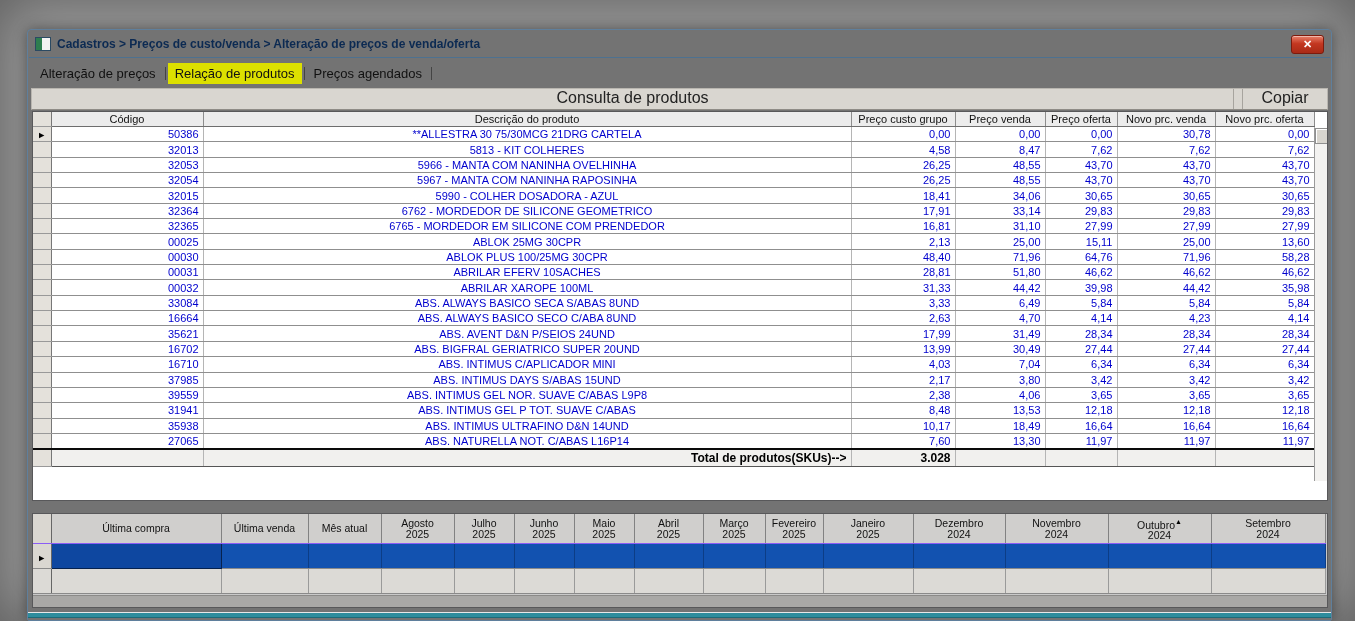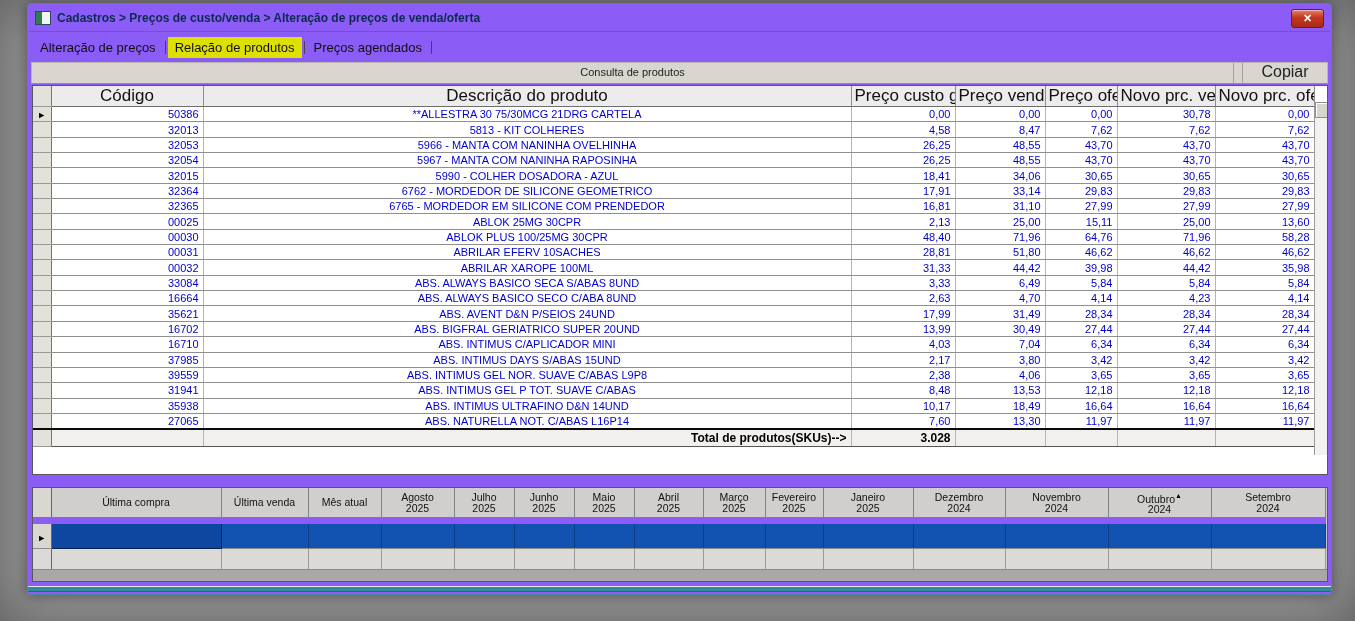--- a/index.html
+++ b/index.html
@@ -1,20 +1,20 @@
 <!DOCTYPE html>
 <html><head>
 <meta charset="utf-8">
 <style>
   html,body{margin:0;padding:0;width:1355px;height:621px;overflow:hidden;
     font-family:"Liberation Sans",sans-serif;}
   .desktop{position:absolute;inset:0;background:#9a9a9a;
     box-shadow:inset 0 0 60px rgba(0,0,0,.40);}
-  .window{position:absolute;left:27px;top:3px;width:1303px;height:590px;
-    background:#8b5cf6;border:1px solid #5f7f9c;border-radius:4px 4px 2px 2px;
+  .window{position:absolute;left:27px;top:29px;width:1303px;height:590px;
+    background:#737373;border:1px solid #5f7f9c;border-radius:4px 4px 2px 2px;
     box-shadow:0 0 14px rgba(0,0,0,.45);}
   
   .titlebar{position:absolute;left:1px;right:1px;top:1px;height:26px;
     background:linear-gradient(180deg,#9ab1c7 0%,#7ease 0%,#7d9cb8 45%,#6288a9 100%);
     border-radius:3px 3px 0 0;border-bottom:1px solid #4d7190;
     display:flex;align-items:center;padding:0 6px;}
   .app-icon{width:14px;height:12px;background:linear-gradient(90deg,#2e7d4f 0 45%,#f3f3f3 45% 100%);
     border:1px solid #2b4a63;margin-right:6px;flex:none;}
   .title{font-size:12px;font-weight:bold;color:#0c2a52;white-space:nowrap;}
   .close{margin-left:auto;width:31px;height:17px;border-radius:3px;
@@ -23,29 +23,29 @@
     box-shadow:inset 0 1px 0 rgba(255,255,255,.45);cursor:pointer;}
   .close .x{color:#fff;font-size:11px;font-weight:bold;line-height:1;}
   
   .tabs{position:absolute;left:5px;top:33px;height:20px;display:flex;align-items:center;}
   .tab{font-size:13px;color:#111;padding:3px 7px;white-space:nowrap;cursor:pointer;}
   .tab.active{background:#dde000;}
   .tabsep{width:1px;height:13px;background:#444;margin:0 2px;}
   
   .band{position:absolute;left:3px;right:3px;top:58px;height:20px;display:flex;
     background:#d9d6d0;border:1px solid #b9b6b0;border-bottom-color:#8f8c86;}
-  .band-title{flex:1;text-align:center;font-size:11px;color:#222;line-height:18px;
+  .band-title{flex:1;text-align:center;font-size:16px;color:#222;line-height:18px;
     border-right:1px solid #a7a49e;}
   .band-spacer{width:8px;border-right:1px solid #a7a49e;}
   .band-copy{width:84px;text-align:center;font-size:16px;color:#222;line-height:18px;cursor:pointer;}
   
   .grid1{position:absolute;left:4px;top:81px;width:1294px;height:388px;
     background:#fff;border:1px solid #58585a;overflow:hidden;}
   .grid1 table{border-collapse:collapse;table-layout:fixed;width:1281px;}
-  .grid1 th{background:#ececec;font-size:17px;font-weight:normal;color:#111;
+  .grid1 th{background:#ececec;font-size:11px;font-weight:normal;color:#111;
     border-right:1px solid #8d8d8d;border-bottom:1px solid #6e6e6e;height:14px;
     padding:0 3px;white-space:nowrap;overflow:hidden;}
   .grid1 td{font-size:11px;color:#0000cd;height:14.35px;padding:0 4px;
     border-right:1px solid #b5b5b5;border-bottom:1px solid #8f8f8f;
     white-space:nowrap;overflow:hidden;line-height:14px;}
   .grid1 td.sel,.grid1 th.sel{background:#e4e1db;border-right:1px solid #777;
     border-bottom:1px solid #999;padding:0;text-align:center;color:#000;}
   .grid1 .al{text-align:center}.grid1 .ar{text-align:right}.grid1 .ac{text-align:center}
   .arrow{font-size:9px;color:#000;line-height:1;}
   tr.totalrow td{background:#f1f0ee;color:#000;font-weight:bold;font-size:12px;
@@ -53,21 +53,21 @@
     border-right:1px solid #b5b5b5;}
   .vscroll{position:absolute;top:16px;right:0;width:12px;height:353px;
     background:#f3f2f0;border-left:1px solid #9a9a9a;}
   .vthumb{position:absolute;top:0;left:0;width:11px;height:14px;background:#d8d5ce;
     border:1px solid #8f8f8f;box-shadow:inset 1px 1px 0 #fff;}
   
   .grid2{position:absolute;left:4px;top:483px;width:1294px;height:93px;
     background:#c9c9c9;border:1px solid #58585a;overflow:hidden;}
   .grid2 table{border-collapse:collapse;table-layout:fixed;width:1292px;}
   .grid2 th{background:#d0cfcd;font-size:10.5px;font-weight:normal;color:#111;
-    border-right:1px solid #828282;border-bottom:7px solid #8b5cf6;height:29px;
+    border-right:1px solid #828282;border-bottom:1px solid #8b5cf6;height:29px;
     line-height:11px;text-align:center;padding:0 2px;white-space:nowrap;overflow:hidden;}
   .grid2 td{height:24px;border-right:1px solid #9a9a9a;border-bottom:1px solid #8a8a8a;padding:0;}
   .grid2 td.sel,.grid2 th.sel{background:#dad7d1;border-right:1px solid #666;
     text-align:center;color:#000;}
   .grid2 tr.selected td{background:#1252b0;border-right:1px solid #0c3d86;}
   .grid2 tr.selected td.sel{background:#dad7d1;border-right:1px solid #666;}
   .grid2 tr.selected td.focuscell{background:#0e47a0;border:1px solid #06224e;}
   .grid2 tr.emptyrow td{background:#dcdad6;}
   .sorticon{font-size:7px;color:#000;vertical-align:super;}
   .hstrip{position:absolute;left:0;right:0;bottom:0;height:11px;background:#a9a8a6;

